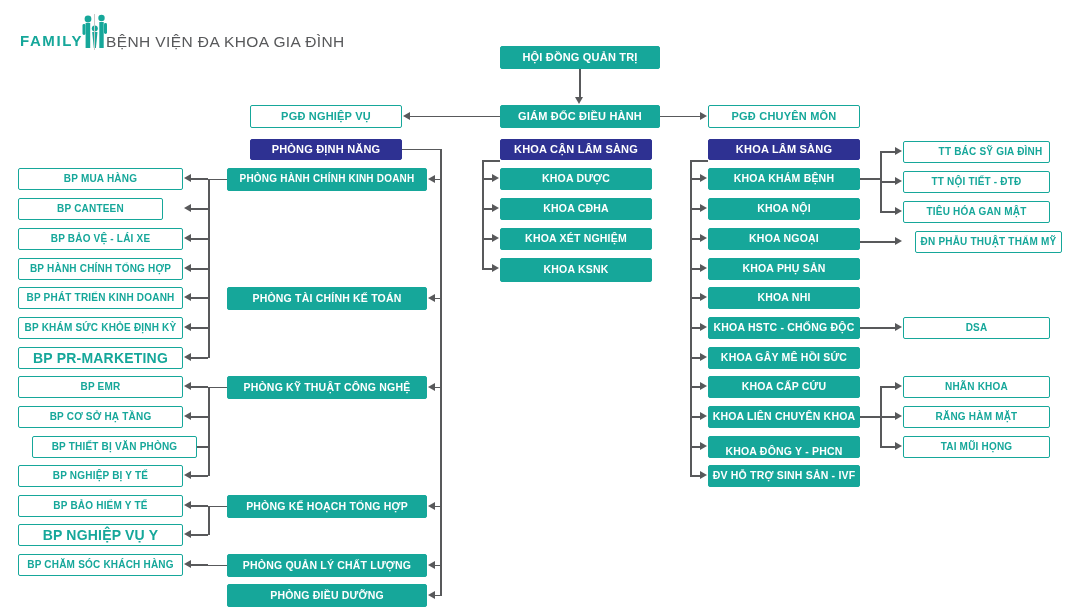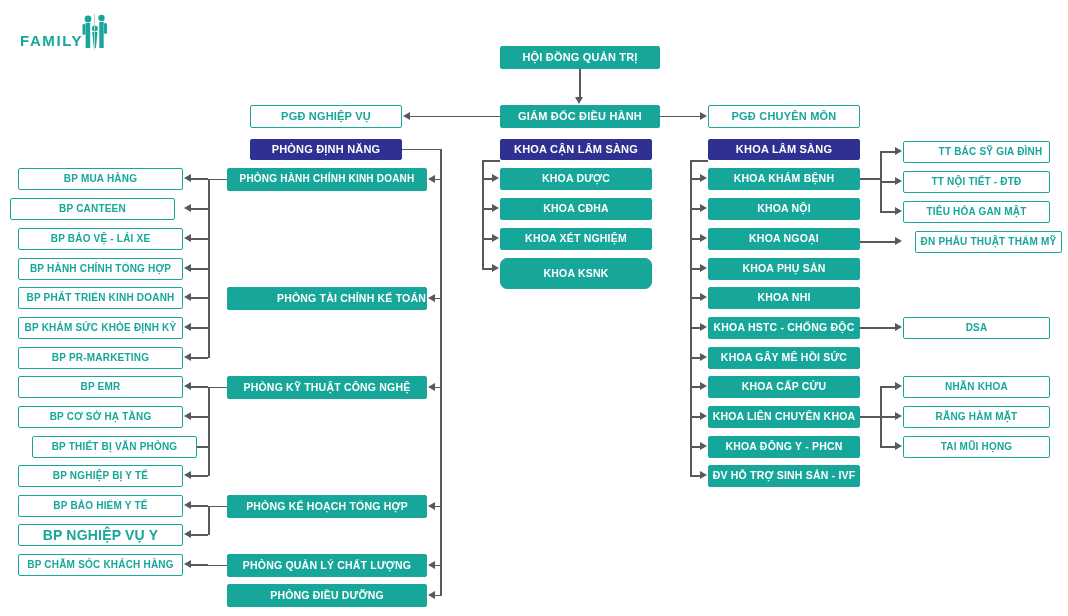--- a/index.html
+++ b/index.html
@@ -58,20 +58,21 @@
         <circle cx="21.5" cy="8" r="3.2" fill="#16A79A"></circle>
         <circle cx="14.8" cy="18.5" r="3.0" fill="#16A79A"></circle>
         <rect x="5.6" y="13" width="4.6" height="25" fill="#16A79A"></rect>
         <rect x="19.3" y="12" width="4.4" height="26" fill="#16A79A"></rect>
         <path d="M12.2 22 L17.5 22 L15.9 38 L13.8 38 Z" fill="#16A79A"></path>
         <rect x="2.5" y="14" width="3" height="11" rx="1.4" fill="#16A79A"></rect>
         <rect x="24" y="13" width="3" height="11" rx="1.4" fill="#16A79A"></rect>
       </svg>
     </div>
     <div id="logo-divider"></div>
+    <div id="logo-name">BỆNH VIỆN ĐA KHOA GIA ĐÌNH</div>
   </div>
 
   <div id="connectors">
       <div class="vline" style="left: 579px; top: 69px; height: 29px;"></div>
       <div class="arrow arrow-down" style="left: 574.5px; top: 97px;"></div>
       <div class="hline" style="left: 410px; top: 115.5px; width: 90px;"></div>
       <div class="arrow arrow-left" style="left: 403px; top: 111.8px;"></div>
       <div class="hline" style="left: 660px; top: 115.5px; width: 40px;"></div>
       <div class="arrow arrow-right" style="left: 700px; top: 111.8px;"></div>
       <div class="vline" style="left: 440px; top: 148.5px; height: 447px;"></div>
@@ -197,54 +198,54 @@
       </div>
       <div class="node fill-navy" style="left: 500px; top: 139px; width: 152px; height: 21px; font-size: 11px;">
         <span>KHOA CẬN LÂM SÀNG</span>
       </div>
       <div class="node fill-navy" style="left: 708px; top: 139px; width: 152px; height: 21px; font-size: 11px;">
         <span>KHOA LÂM SÀNG</span>
       </div>
       <div class="node fill-teal" style="left: 227px; top: 168px; width: 200px; height: 23px; font-size: 10px;">
         <span>PHÒNG HÀNH CHÍNH KINH DOANH</span>
       </div>
-      <div class="node fill-teal" style="left: 227px; top: 287px; width: 200px; height: 23px; font-size: 10.5px; justify-content: flex-end;">
+      <div class="node fill-teal" style="left: 227px; top: 287px; width: 200px; height: 23px; font-size: 10.5px;">
         <span>PHÒNG TÀI CHÍNH KẾ TOÁN</span>
       </div>
       <div class="node fill-teal" style="left: 227px; top: 376px; width: 200px; height: 23px; font-size: 10.5px;">
         <span>PHÒNG KỸ THUẬT CÔNG NGHỆ</span>
       </div>
       <div class="node fill-teal" style="left: 227px; top: 495px; width: 200px; height: 23px; font-size: 10.5px;">
         <span>PHÒNG KẾ HOẠCH TỔNG HỢP</span>
       </div>
       <div class="node fill-teal" style="left: 227px; top: 554px; width: 200px; height: 23px; font-size: 10.5px;">
         <span>PHÒNG QUẢN LÝ CHẤT LƯỢNG</span>
       </div>
       <div class="node fill-teal" style="left: 227px; top: 584px; width: 200px; height: 23px; font-size: 10.5px;">
         <span>PHÒNG ĐIỀU DƯỠNG</span>
       </div>
       <div class="node outline-teal" style="left: 18px; top: 168px; width: 165px; height: 22px; font-size: 10px;">
         <span>BP MUA HÀNG</span>
       </div>
-      <div class="node outline-teal" style="left: 10px; top: 198px; width: 165px; height: 22px; font-size: 10px;">
+      <div class="node outline-teal" style="left: 18px; top: 198px; width: 145px; height: 22px; font-size: 10px;">
         <span>BP CANTEEN</span>
       </div>
       <div class="node outline-teal" style="left: 18px; top: 228px; width: 165px; height: 22px; font-size: 10px;">
         <span>BP BẢO VỆ - LÁI XE</span>
       </div>
       <div class="node outline-teal" style="left: 18px; top: 258px; width: 165px; height: 22px; font-size: 10px;">
         <span>BP HÀNH CHÍNH TỔNG HỢP</span>
       </div>
       <div class="node outline-teal" style="left: 18px; top: 287px; width: 165px; height: 22px; font-size: 10px;">
         <span>BP PHÁT TRIỂN KINH DOANH</span>
       </div>
       <div class="node outline-teal" style="left: 18px; top: 317px; width: 165px; height: 22px; font-size: 10px;">
         <span>BP KHÁM SỨC KHỎE ĐỊNH KỲ</span>
       </div>
-      <div class="node outline-teal" style="left: 18px; top: 347px; width: 165px; height: 22px; font-size: 10px;">
+      <div class="node outline-teal" style="left: 18px; top: 347px; width: 165px; height: 22px; font-size: 14px;">
         <span>BP PR-MARKETING</span>
       </div>
       <div class="node outline-teal" style="left: 18px; top: 376px; width: 165px; height: 22px; font-size: 10px;">
         <span>BP EMR</span>
       </div>
       <div class="node outline-teal" style="left: 18px; top: 406px; width: 165px; height: 22px; font-size: 10px;">
         <span>BP CƠ SỞ HẠ TẦNG</span>
       </div>
       <div class="node outline-teal" style="left: 32px; top: 436px; width: 165px; height: 22px; font-size: 10px;">
         <span>BP THIẾT BỊ VĂN PHÒNG</span>
@@ -263,21 +264,21 @@
       </div>
       <div class="node fill-teal" style="left: 500px; top: 168px; width: 152px; height: 22px; font-size: 10.5px;">
         <span>KHOA DƯỢC</span>
       </div>
       <div class="node fill-teal" style="left: 500px; top: 198px; width: 152px; height: 22px; font-size: 10.5px;">
         <span>KHOA CĐHA</span>
       </div>
       <div class="node fill-teal" style="left: 500px; top: 228px; width: 152px; height: 22px; font-size: 10.5px;">
         <span>KHOA XÉT NGHIỆM</span>
       </div>
-      <div class="node fill-teal" style="left: 500px; top: 258px; width: 152px; height: 31px; font-size: 10.5px; border-radius: 7px;">
+      <div class="node fill-teal" style="left: 500px; top: 258px; width: 152px; height: 24px; font-size: 10.5px;">
         <span>KHOA KSNK</span>
       </div>
       <div class="node fill-teal" style="left: 708px; top: 168px; width: 152px; height: 22px; font-size: 10.5px;">
         <span>KHOA KHÁM BỆNH</span>
       </div>
       <div class="node fill-teal" style="left: 708px; top: 198px; width: 152px; height: 22px; font-size: 10.5px;">
         <span>KHOA NỘI</span>
       </div>
       <div class="node fill-teal" style="left: 708px; top: 228px; width: 152px; height: 22px; font-size: 10.5px;">
         <span>KHOA NGOẠI</span>
@@ -293,21 +294,21 @@
       </div>
       <div class="node fill-teal" style="left: 708px; top: 347px; width: 152px; height: 22px; font-size: 10.5px;">
         <span>KHOA GÂY MÊ HỒI SỨC</span>
       </div>
       <div class="node fill-teal" style="left: 708px; top: 376px; width: 152px; height: 22px; font-size: 10.5px;">
         <span>KHOA CẤP CỨU</span>
       </div>
       <div class="node fill-teal" style="left: 708px; top: 406px; width: 152px; height: 22px; font-size: 10.5px;">
         <span>KHOA LIÊN CHUYÊN KHOA</span>
       </div>
-      <div class="node fill-teal" style="left: 708px; top: 436px; width: 152px; height: 22px; font-size: 10.5px;">
+      <div class="node fill-teal" style="left: 708px; top: 436px; width: 152px; height: 22px; font-size: 10.5px; align-items: flex-end;">
         <span>KHOA ĐÔNG Y - PHCN</span>
       </div>
       <div class="node fill-teal" style="left: 708px; top: 465px; width: 152px; height: 22px; font-size: 10.5px;">
         <span>ĐV HỖ TRỢ SINH SẢN - IVF</span>
       </div>
       <div class="node outline-teal" style="left: 903px; top: 141px; width: 147px; height: 22px; font-size: 10px; padding-left: 28px;">
         <span>TT BÁC SỸ GIA ĐÌNH</span>
       </div>
       <div class="node outline-teal" style="left: 903px; top: 171px; width: 147px; height: 22px; font-size: 10px;">
         <span>TT NỘI TIẾT - ĐTĐ</span>

